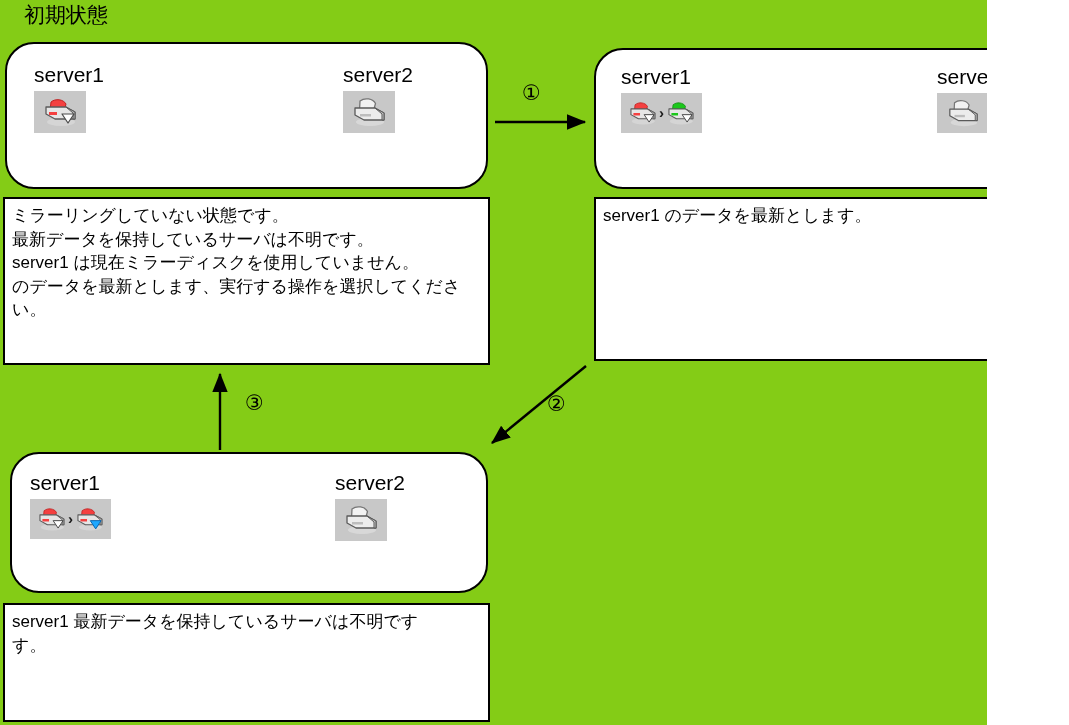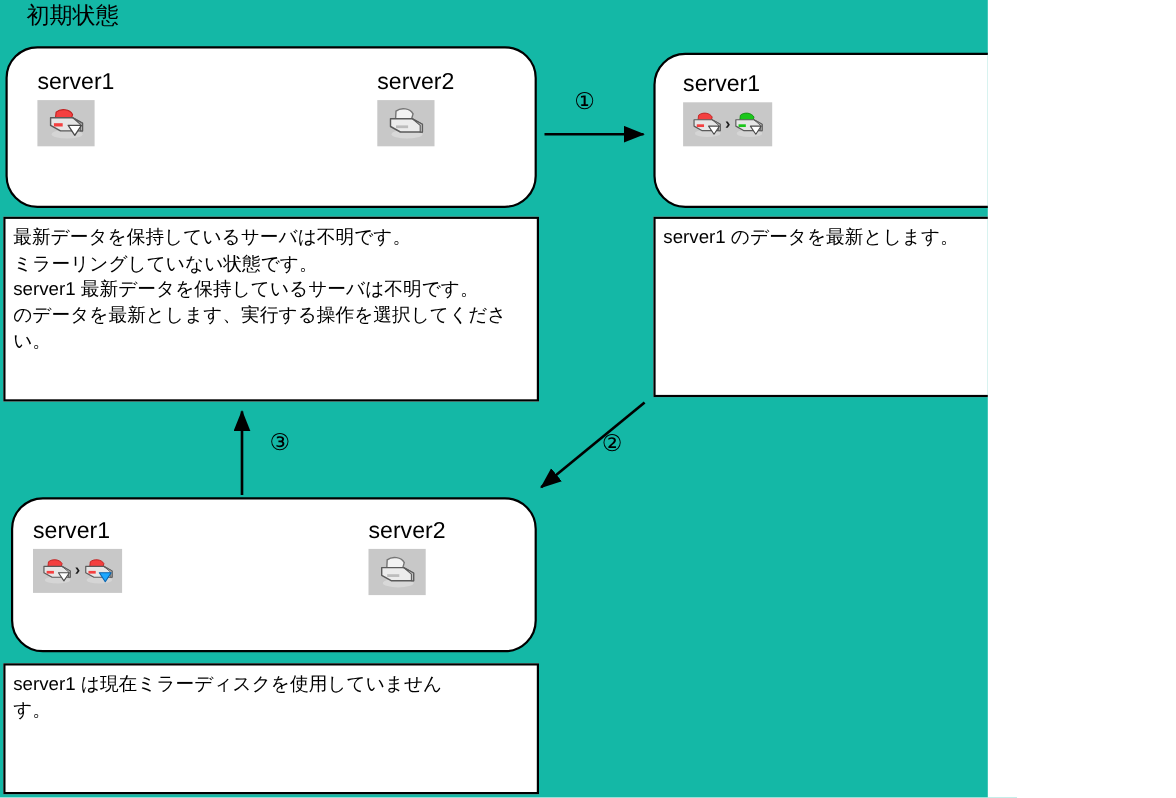--- a/index.html
+++ b/index.html
@@ -8,24 +8,24 @@
     padding: 0;
     background: #ffffff;
   }
   body {
     font-family: "Liberation Sans", "DejaVu Sans", sans-serif;
     color: #000000;
     -webkit-font-smoothing: none;
   }
   #canvas {
     position: relative;
-    width: 898px;
+    width: 987px;
     height: 725px;
     overflow: hidden;
-    background: #14b8a6;
+    background: #84cc16;
   }
 
   
   .diagram-title {
     position: absolute;
     left: 24px;
     top: 0px;
     font-size: 21px;
     line-height: 30px;
     white-space: nowrap;
@@ -231,32 +231,32 @@
             <path d="M6 13 l20 0 l9 5 l0 7 l-20 0 l-9 -5 z" fill="#ececec" stroke="#5a5a5a" stroke-width="1.3" stroke-linejoin="round"></path>
             <path d="M26 13 l9 5 l0 7 l-2 0 l0 -6 z" fill="#c0c0c0" stroke="#5a5a5a" stroke-width="1"></path>
             <rect x="11" y="19" width="11" height="2.5" fill="#bdbdbd"></rect>
           </svg>
         </span>
       </div>
     </div>
   </div>
 
   <div class="desc-box desc-a">
+    <div class="desc-line">ミラーリングしていない状態です。</div>
     <div class="desc-line">最新データを保持しているサーバは不明です。</div>
-    <div class="desc-line">ミラーリングしていない状態です。</div>
-    <div class="desc-line">server1 最新データを保持しているサーバは不明です。</div>
+    <div class="desc-line">server1 は現在ミラーディスクを使用していません。</div>
     <div class="desc-line wrap">のデータを最新とします、実行する操作を選択してください。</div>
   </div>
 
   <div class="desc-box desc-b">
     <div class="desc-line">server1 のデータを最新とします。</div>
   </div>
 
   <div class="desc-box desc-c">
-    <div class="desc-line">server1  は現在ミラーディスクを使用していません</div>
+    <div class="desc-line">server1  最新データを保持しているサーバは不明です</div>
     <div class="desc-line">す。</div>
   </div>
 
   <svg class="arrow-svg" style="left:493px; top:110px;" width="100" height="24">
     <defs>
       <marker id="ah1" markerWidth="9" markerHeight="9" refX="7.5" refY="3.2" orient="auto">
         <path d="M0,0 L8,3.2 L0,6.4 z" fill="#000000"></path>
       </marker>
     </defs>
     <line x1="2" y1="12" x2="92" y2="12" stroke="#000000" stroke-width="2.4" marker-end="url(#ah1)"></line>

